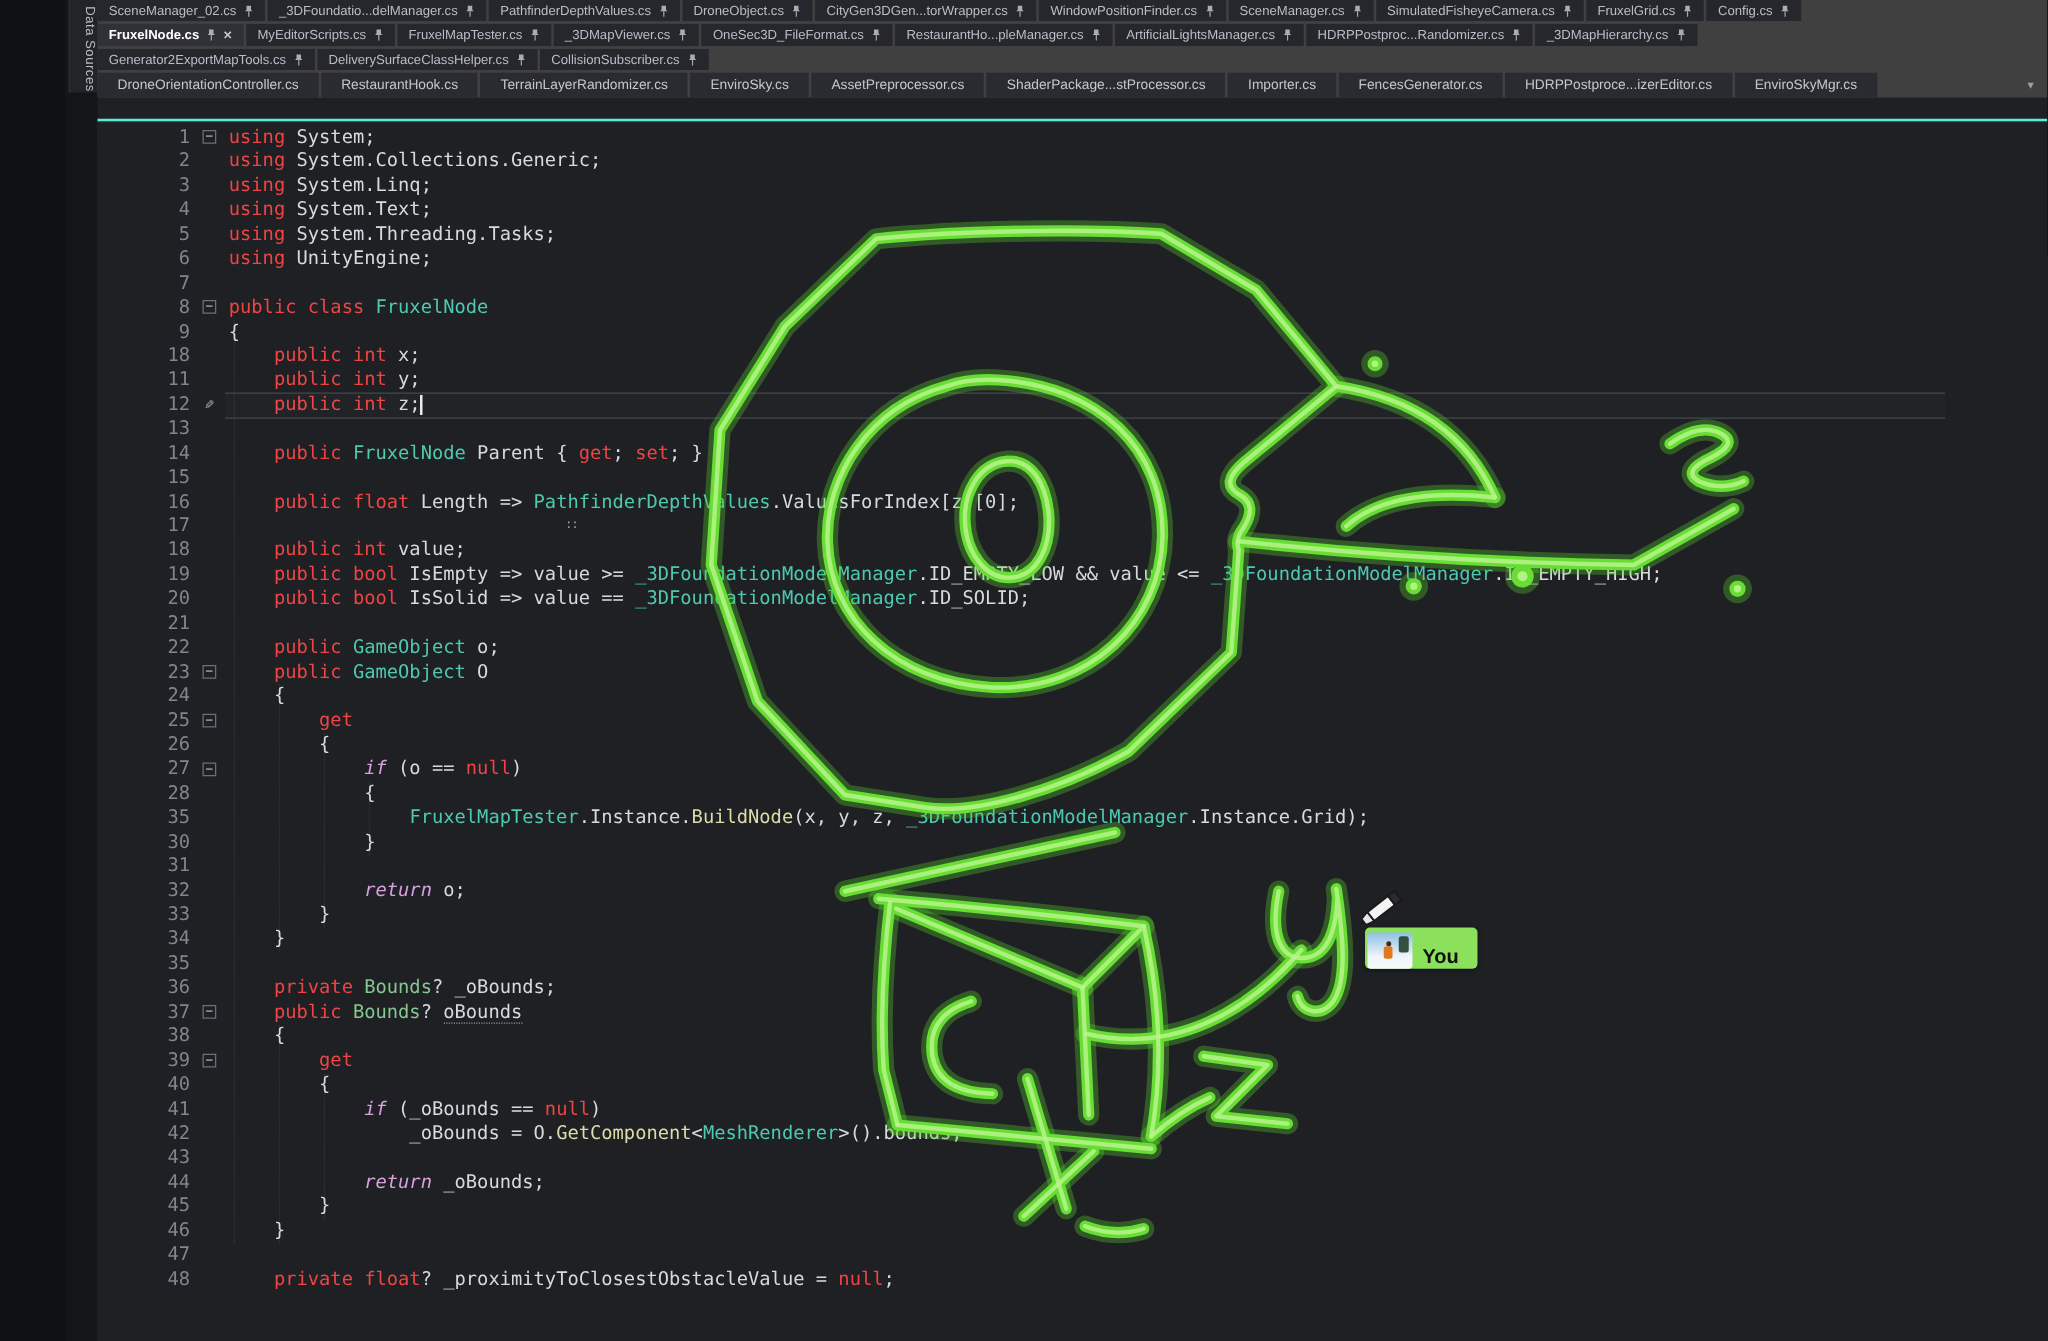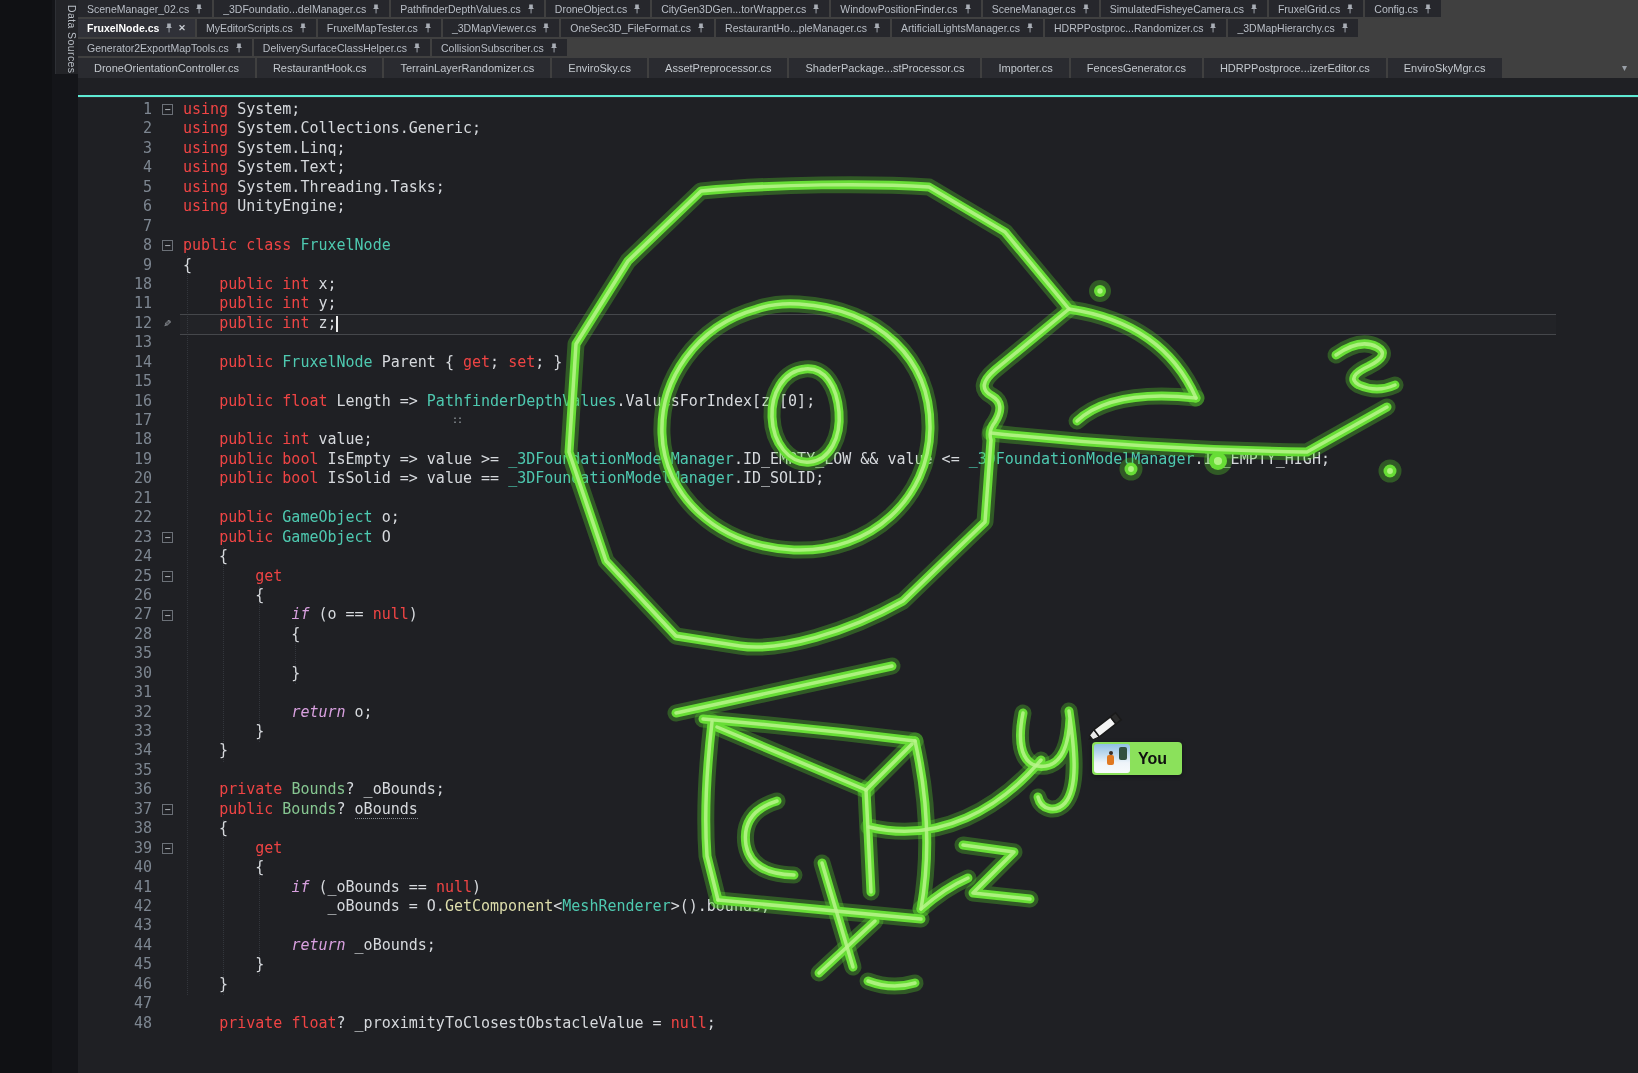--- a/index.html
+++ b/index.html
@@ -53,21 +53,21 @@
                 border-top:1px solid #45474b;border-bottom:1px solid #45474b;
                 background:rgba(255,255,255,0.015);pointer-events:none;}
   .caret{position:absolute;left:258px;top:218px;width:1.6px;height:15.5px;background:#ececec;}
   .guide{position:absolute;width:0;border-left:1px dotted #3f434a;opacity:.65;pointer-events:none;}
   .ibeam{position:absolute;left:374px;top:316px;color:#9aa0a6;font-size:10px;
          font-family:"DejaVu Sans Mono",monospace;letter-spacing:-1px;}
 
   
   .sketch{position:absolute;left:0;top:0;pointer-events:none;}
   .you-box{position:absolute;left:1092px;top:742px;width:90px;height:33px;background:#8be15b;
-           border-radius:4px;display:flex;align-items:center;box-shadow:0 1px 4px rgba(0,0,0,.4);}
+           border-radius:4px;display:flex;align-items:flex-end;box-shadow:0 1px 4px rgba(0,0,0,.4);}
   .you-box .avatar{position:relative;width:36px;height:29px;margin-left:2px;border-radius:3px;
            overflow:hidden;background:linear-gradient(180deg,#8fbfe4 0%,#cfe3f2 45%,#eef4f9 65%,#f7fafc 100%);}
   .you-box .avatar .tree{position:absolute;right:3px;top:3px;width:8px;height:13px;
            background:#33503f;border-radius:2px;}
   .you-box .avatar .fig{position:absolute;left:13px;top:11px;width:7px;height:10px;
            background:#e07820;border-radius:2px;}
   .you-box .avatar .fig::before{content:"";position:absolute;left:1.5px;top:-4px;width:4px;height:4px;
            background:#3a2c22;border-radius:50%;}
   .you-box .you-text{margin-left:8px;color:#101010;font-weight:bold;font-size:16px;}
 </style>
@@ -460,20 +460,21 @@
           <span class="codetxt"><span class="tk-p">            </span><span class="tk-c">if</span><span class="tk-p"> (o == </span><span class="tk-k">null</span><span class="tk-p">)</span></span>
         </div>
         <div class="cl">
           <span class="num">28</span>
           <span class="foldcol"></span>
           <span class="codetxt"><span class="tk-p">            {</span></span>
         </div>
         <div class="cl">
           <span class="num">35</span>
           <span class="foldcol"></span>
+          <span class="codetxt"><span class="tk-p">                </span><span class="tk-t">FruxelMapTester</span><span class="tk-p">.Instance.</span><span class="tk-m">BuildNode</span><span class="tk-p">(x, y, z, </span><span class="tk-t">_3DFoundationModelManager</span><span class="tk-p">.Instance.Grid);</span></span>
         </div>
         <div class="cl">
           <span class="num">30</span>
           <span class="foldcol"></span>
           <span class="codetxt"><span class="tk-p">            }</span></span>
         </div>
         <div class="cl">
           <span class="num">31</span>
           <span class="foldcol"></span>
           <span class="codetxt"></span>

